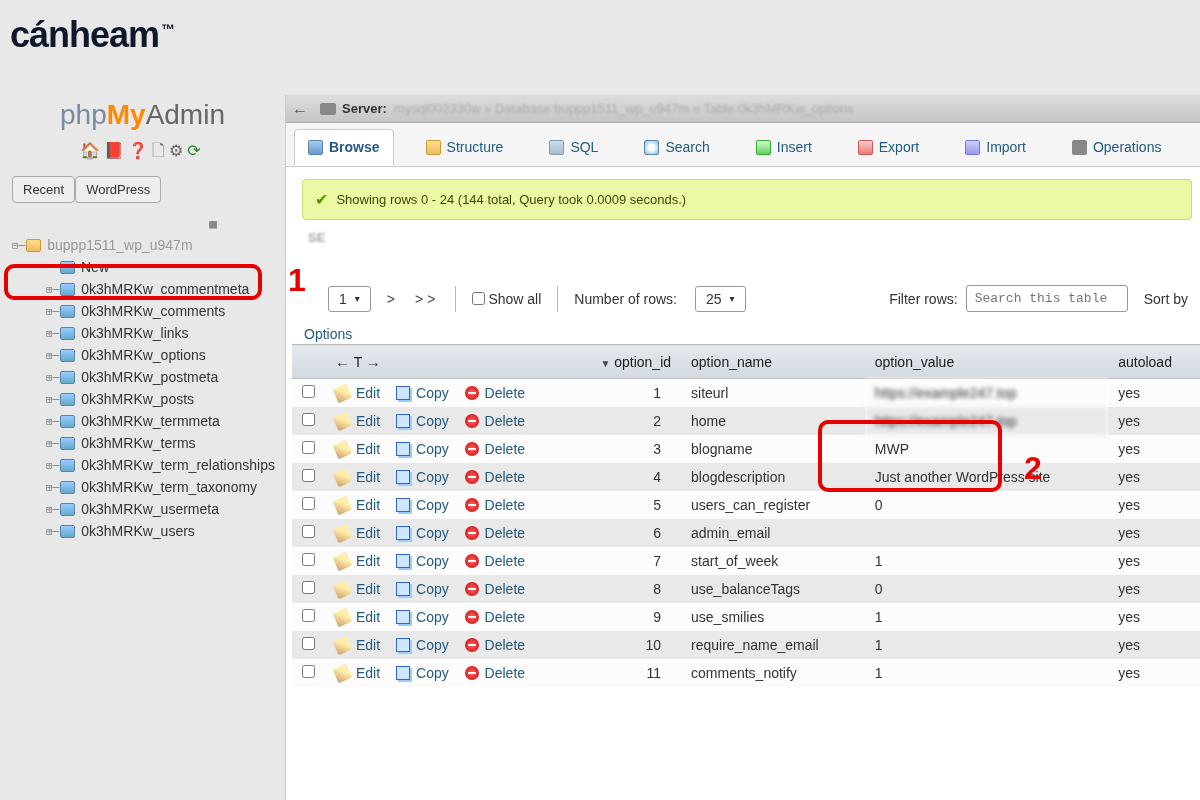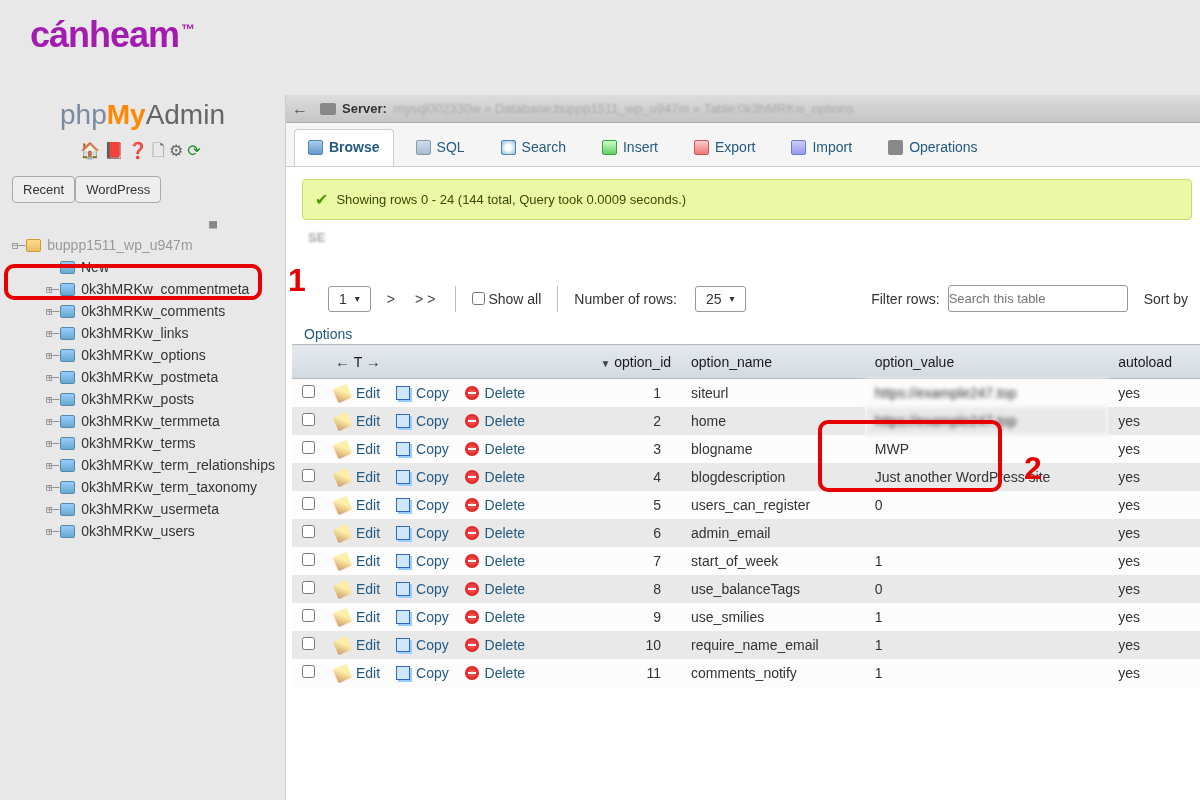--- a/index.html
+++ b/index.html
@@ -1,17 +1,17 @@
 <!DOCTYPE html>
 <html><head>
 <meta charset="utf-8">
 <style>
 * { margin: 0; padding: 0; box-sizing: border-box; }
 body { font-family: Arial, sans-serif; font-size: 13px; background: #e8e8e8; color: #333; width: 1200px; height: 800px; overflow: hidden; position: relative; }
-.watermark { position: absolute; top: 14px; left: 10px; font-family: Arial, sans-serif; font-size: 36px; font-weight: bold; color: #a21caf; letter-spacing: -1px; margin-left: 20px; }
+.watermark { position: absolute; top: 14px; left: 10px; font-family: Arial, sans-serif; font-size: 36px; font-weight: bold; color: #0f172a; letter-spacing: -1px; }
 .watermark .tm { font-size: 14px; vertical-align: super; margin-left: 2px; }
 .outer-wrap { padding-top: 95px; display: flex; height: 100%; }
 .sidebar { width: 285px; padding: 0 8px 0 8px; position: relative; }
 .pma-logo { text-align: center; margin: 4px 0 8px; font-size: 28px; font-weight: bold; font-family: "Segoe UI", sans-serif; }
 .pma-logo .p1 { color: #7a8aa0; font-weight: normal; }
 .pma-logo .p2 { color: #ff8800; font-weight: bold; }
 .pma-logo .p3 { color: #666; font-weight: normal; }
 .quick-icons { text-align: center; margin-bottom: 10px; font-size: 16px; letter-spacing: 4px; color: #666; }
 .recent-fav { display: flex; gap: 0; margin: 0 4px 14px 4px; }
 .recent-fav button { background: #eee; border: 1px solid #aaa; border-radius: 4px; padding: 5px 10px; font-size: 13px; color: #333; cursor: pointer; }
@@ -25,21 +25,21 @@
 .tree-indent { padding-left: 36px; }
 .tree-indent-new { padding-left: 50px; }
 .red-box-1 { position: absolute; border: 4px solid #e60000; border-radius: 10px; left: 4px; top: 169px; width: 258px; height: 36px; pointer-events: none; }
 .annotation-1 { position: absolute; left: 288px; top: 167px; font-size: 32px; color: #e60000; font-weight: bold; pointer-events: none; }
 .main { flex: 1; background: #fff; border-left: 1px solid #ccc; display: flex; flex-direction: column; overflow: hidden; }
 .top-strip { height: 28px; background: linear-gradient(#ddd, #c5c5c5); border-bottom: 1px solid #aaa; display: flex; align-items: center; padding: 0 6px; font-size: 13px; }
 .top-strip .back { font-size: 16px; color: #555; margin-right: 12px; cursor: pointer; }
 .top-strip .srv-icon { width: 16px; height: 12px; background: #888; border-radius: 2px; margin-right: 6px; display: inline-block; }
 .top-strip .lbl { color: #333; font-weight: bold; margin-right: 7px; }
 .top-strip .blur { color: #aaa; filter: blur(1.2px); }
-.tabs { display: flex; background: #f5f5f5; border-bottom: 1px solid #ccc; padding-top: 6px; padding-left: 8px; gap: 8px; }
+.tabs { display: flex; background: #f5f5f5; border-bottom: 1px solid #ccc; padding-top: 6px; padding-left: 8px; gap: 18px; }
 .tab { padding: 9px 13px 10px; display: flex; align-items: center; gap: 6px; font-size: 14px; color: #235a81; cursor: pointer; border: 1px solid transparent; border-radius: 4px 4px 0 0; }
 .tab.active { background: #fff; border: 1px solid #ccc; border-bottom-color: #fff; font-weight: bold; }
 .tab .ticon { width: 15px; height: 15px; border-radius: 2px; display: inline-block; }
 .i-browse { background: linear-gradient(#ace, #69c); border: 1px solid #58a; }
 .i-struct { background: linear-gradient(#fd8, #eb6); border: 1px solid #c93; }
 .i-sql { background: linear-gradient(#cde, #abc); border: 1px solid #89a; }
 .i-search { background: radial-gradient(#fff 30%, #8bd); border: 1px solid #58a; border-radius: 50%; }
 .i-insert { background: linear-gradient(#cfc, #6c6); border: 1px solid #3a3; }
 .i-export { background: linear-gradient(#fcc, #e77); border: 1px solid #c55; }
 .i-import { background: linear-gradient(#ccf, #99e); border: 1px solid #77c; }
@@ -49,21 +49,21 @@
 .success-bar .check { color: #4a9a00; font-size: 16px; }
 .se-blur { margin: 0 0 0 16px; font-size: 13px; color: #aaa; font-weight: bold; filter: blur(1px); }
 .controls { display: flex; align-items: center; gap: 16px; padding: 40px 12px 12px 36px; font-size: 14px; color: #333; }
 .selectish { background: #fff; border: 1px solid #999; border-radius: 3px; padding: 4px 10px; display: flex; align-items: center; gap: 8px; cursor: pointer; }
 .selectish .caret { font-size: 10px; color: #333; }
 .page-arrows { color: #444; letter-spacing: 4px; cursor: pointer; }
 .divider-v { width: 1px; height: 26px; background: #bbb; }
 .showall { display: flex; align-items: center; gap: 3px; }
 .num-rows { display: flex; align-items: center; gap: 18px; }
 .filter-rows { display: flex; align-items: center; gap: 8px; margin-left: auto; }
-.search-input { border: 1px solid #999; border-radius: 3px; padding: 5px 0; width: 180px; font-size: 13px; }
+.search-input { border: 1px solid #999; border-radius: 3px; padding: 5px 8px; width: 162px; font-size: 13px; font-family: Liberation Mono, monospace; }
 .sortby { color: #333; }
 .options-caption { padding: 2px 0 2px 12px; font-size: 14px; color: #235a81; }
 .grid { border-collapse: collapse; width: 100%; }
 .grid thead td { background: linear-gradient(#e4e9ee, #d2d9e0); border-top: 1px solid #bbb; border-bottom: 1px solid #bbb; padding: 8px 10px; font-size: 14px; color: #1a1a1a; text-align: left; }
 .grid thead td.hdr-first { width: 30px; }
 .grid thead td .sort { font-size: 10px; color: #444; margin-left: 4px; }
 .grid tbody tr td { padding: 6px 10px; border-bottom: 0; font-size: 14px; color: #333; text-align: left; }
 .grid tbody tr:nth-child(odd) td { background: #fcfcfc; }
 .grid tbody tr:nth-child(even) td { background: #e9e9e9; }
 .grid .chk-cell { width: 30px; text-align: center; }
@@ -182,20 +182,24 @@
       <span class="srv-icon"></span>
       <span class="lbl">Server:</span>
       <span class="blur">mysql002330w » Database:buppp1511_wp_u947m » Table:0k3hMRKw_options</span>
     </div>
     <div class="tabs">
       <div class="tab active">
           <span class="ticon i-browse"></span>
           <span>Browse</span>
         </div>
       <div class="tab">
+          <span class="ticon i-struct"></span>
+          <span>Structure</span>
+        </div>
+      <div class="tab">
           <span class="ticon i-sql"></span>
           <span>SQL</span>
         </div>
       <div class="tab">
           <span class="ticon i-search"></span>
           <span>Search</span>
         </div>
       <div class="tab">
           <span class="ticon i-insert"></span>
           <span>Insert</span>

